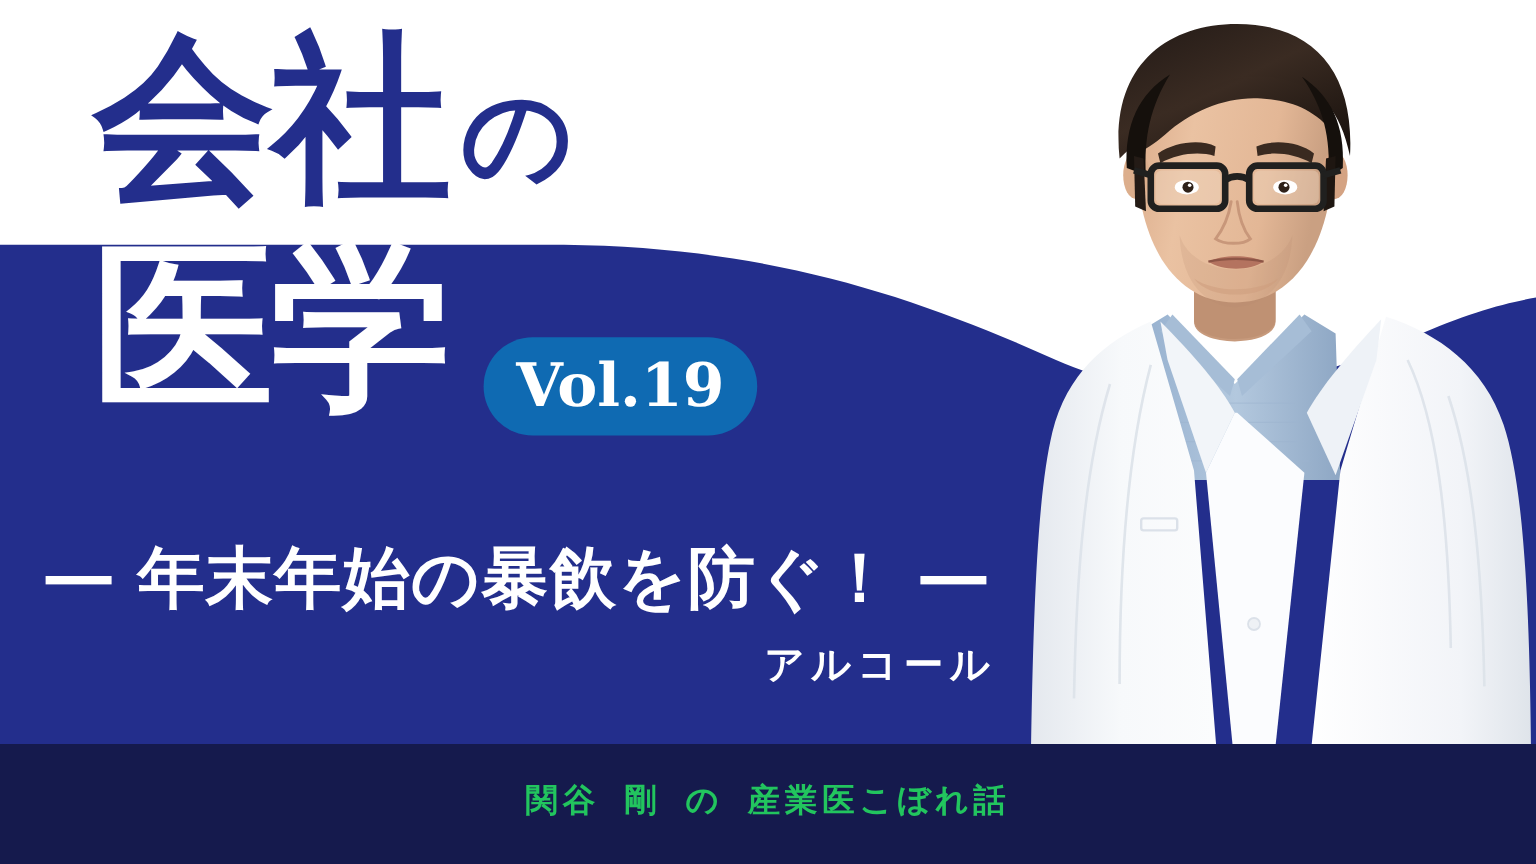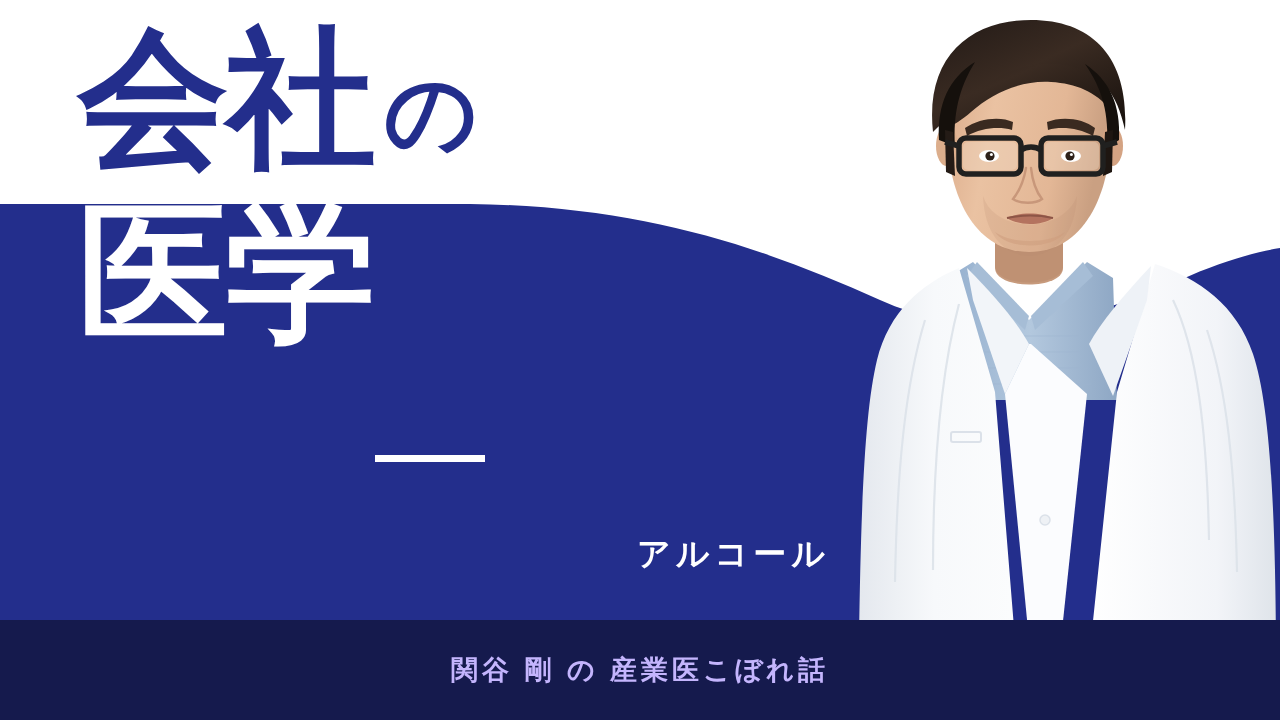--- a/index.html
+++ b/index.html
@@ -145,22 +145,22 @@
     left: 0;
     top: 620px;
     width: 1280px;
     height: 100px;
     background: #151A4D;
     display: flex;
     align-items: center;
     justify-content: center;
   }
   #footer-label {
-    color: #c4b5fd;
-    font-family: Liberation Sans, sans-serif;
+    color: #22c55e;
+    font-family: Liberation Mono, monospace;
     font-weight: 700;
     font-size: 27px;
     letter-spacing: 4px;
     line-height: 1;
     white-space: nowrap;
   }
 </style>
 </head>
 <body>
 
@@ -301,23 +301,27 @@
     </svg>
   </div>
 
   <div id="headline">
     <div id="line-kaisha" class="kanji-line">
       <span>会社</span><span class="no-char">の</span>
     </div>
     <div id="line-igaku" class="kanji-line">医学</div>
   </div>
 
+  <div id="vol-badge">
+    <span id="vol-badge-label">Vol.19</span>
+  </div>
 
   <div id="subtitle-row">
     <span class="rule-dash"></span>
+    <span id="subtitle-main">年末年始の暴飲を防ぐ！</span>
     <span class="rule-dash"></span>
   </div>
   <div id="subtitle-sub">アルコール</div>
 
   <div id="footer-bar">
     <span id="footer-label">関谷 剛 の 産業医こぼれ話</span>
   </div>
 
 </div>
 

